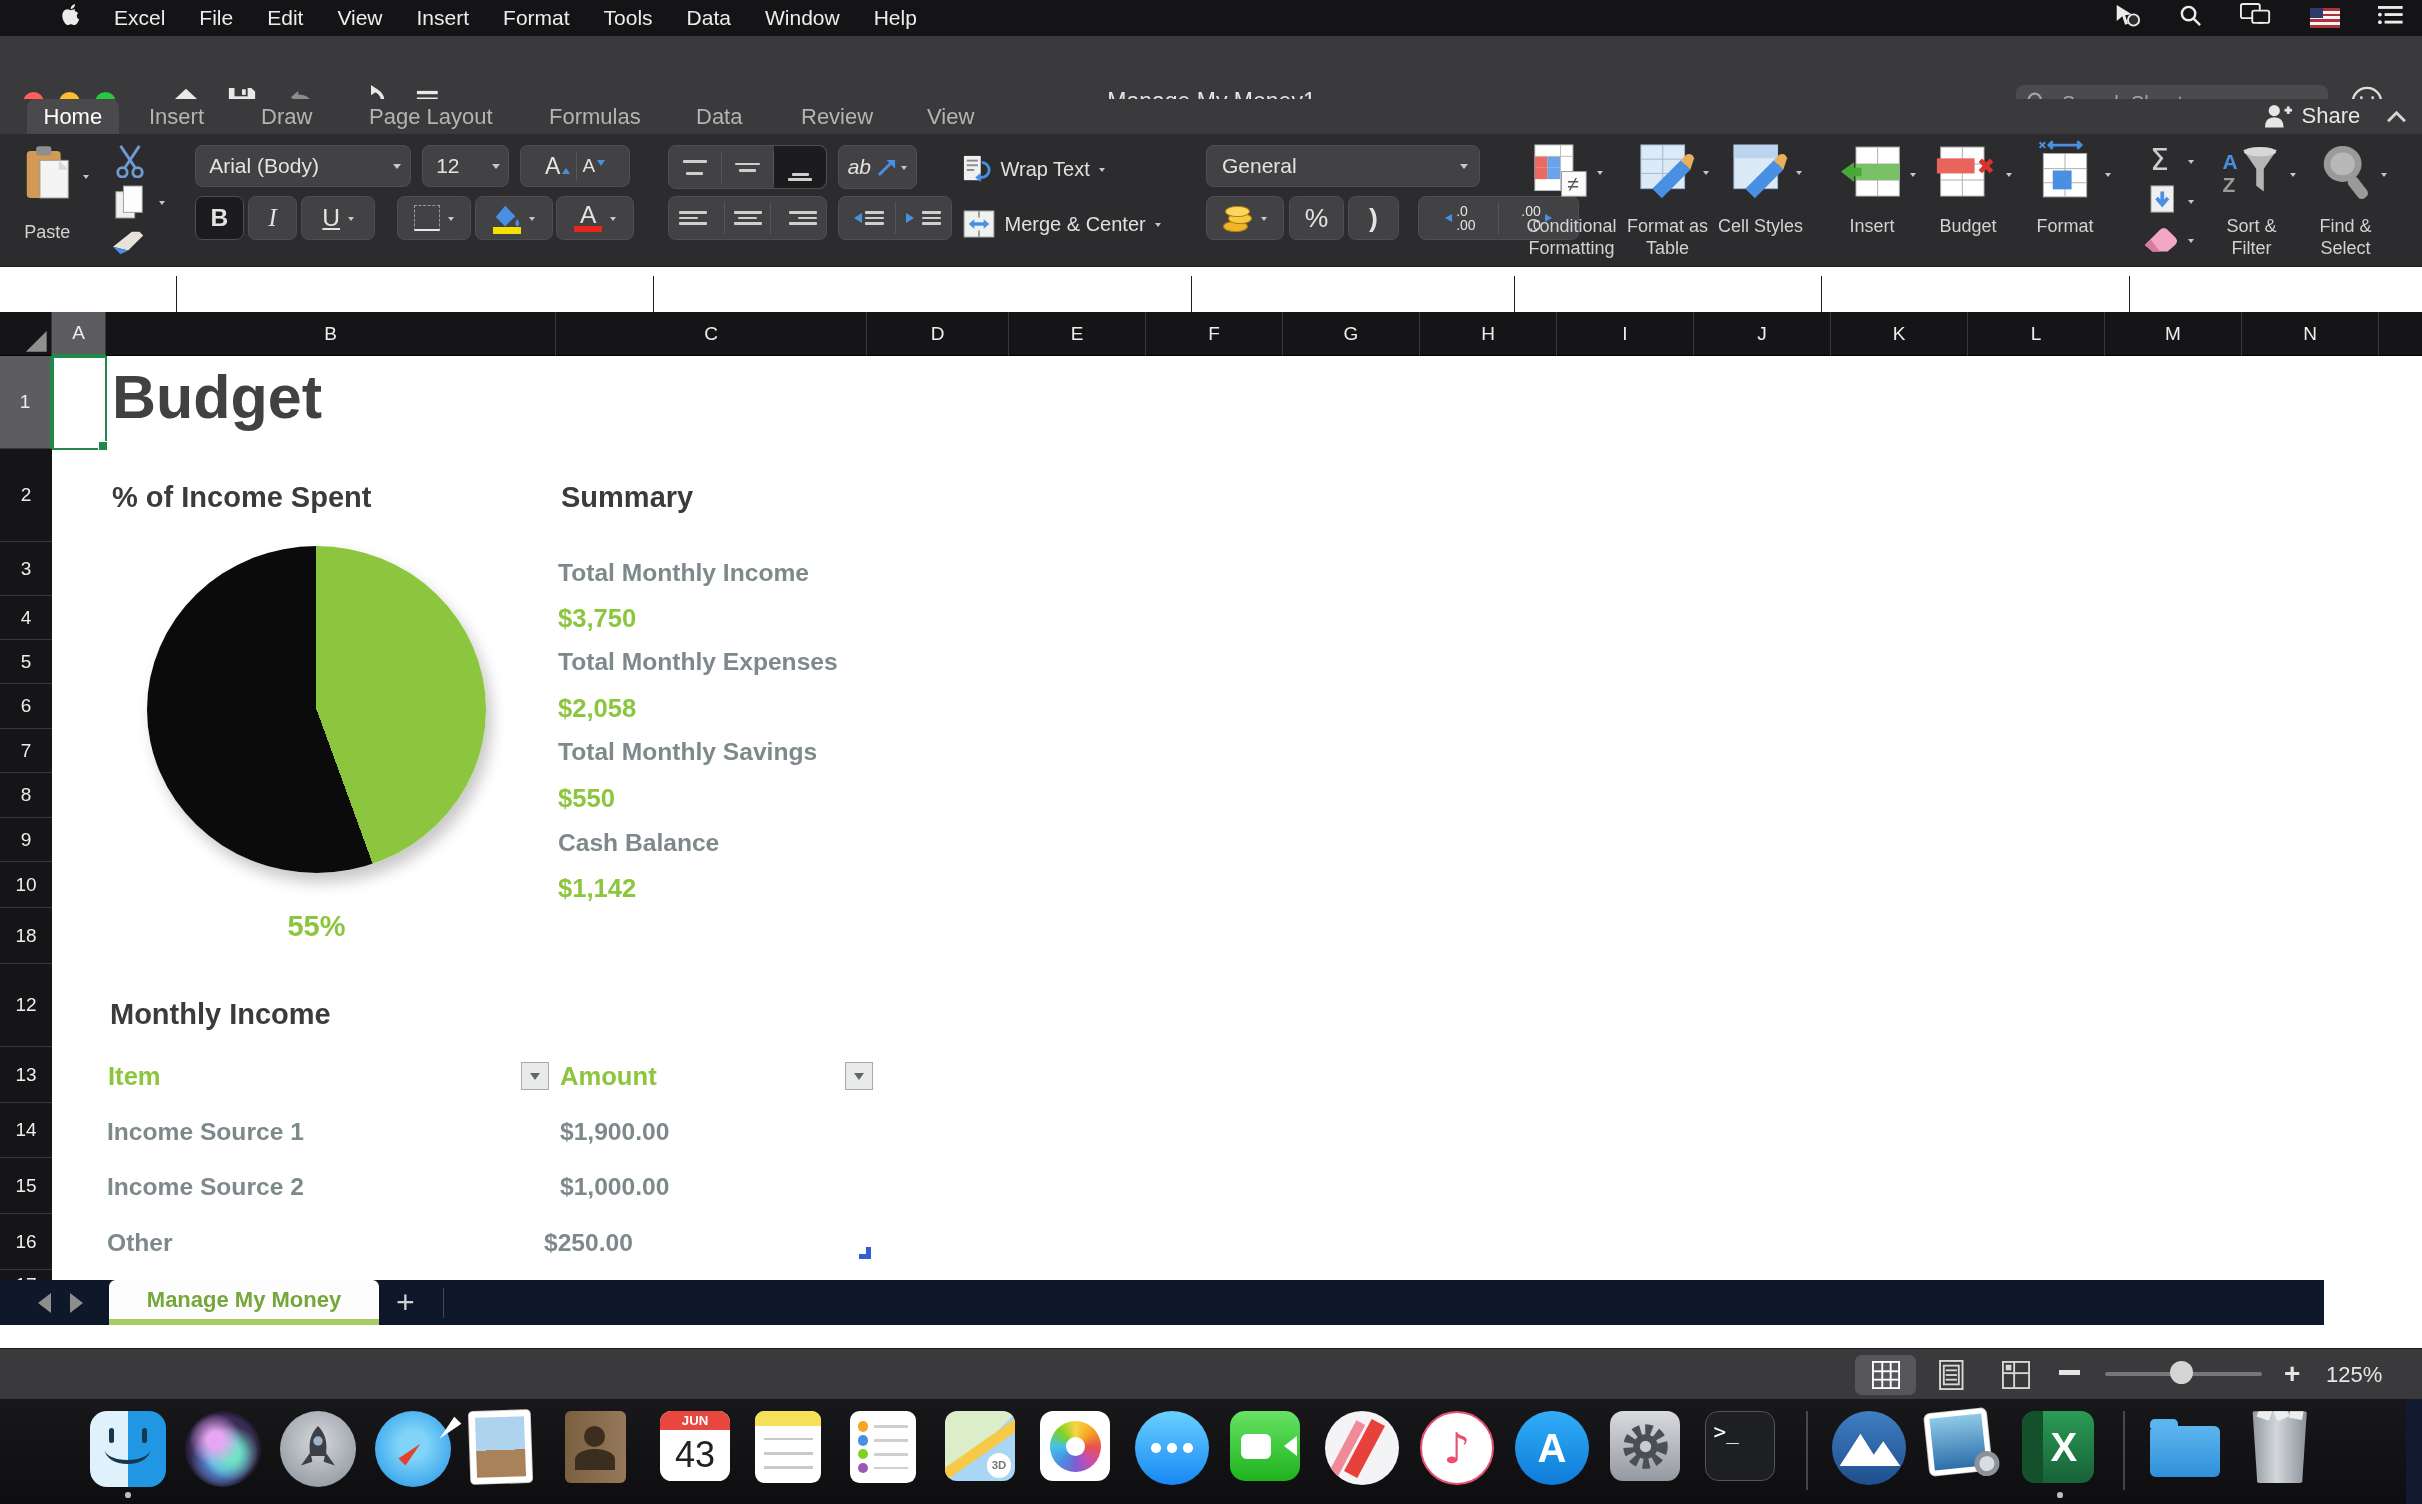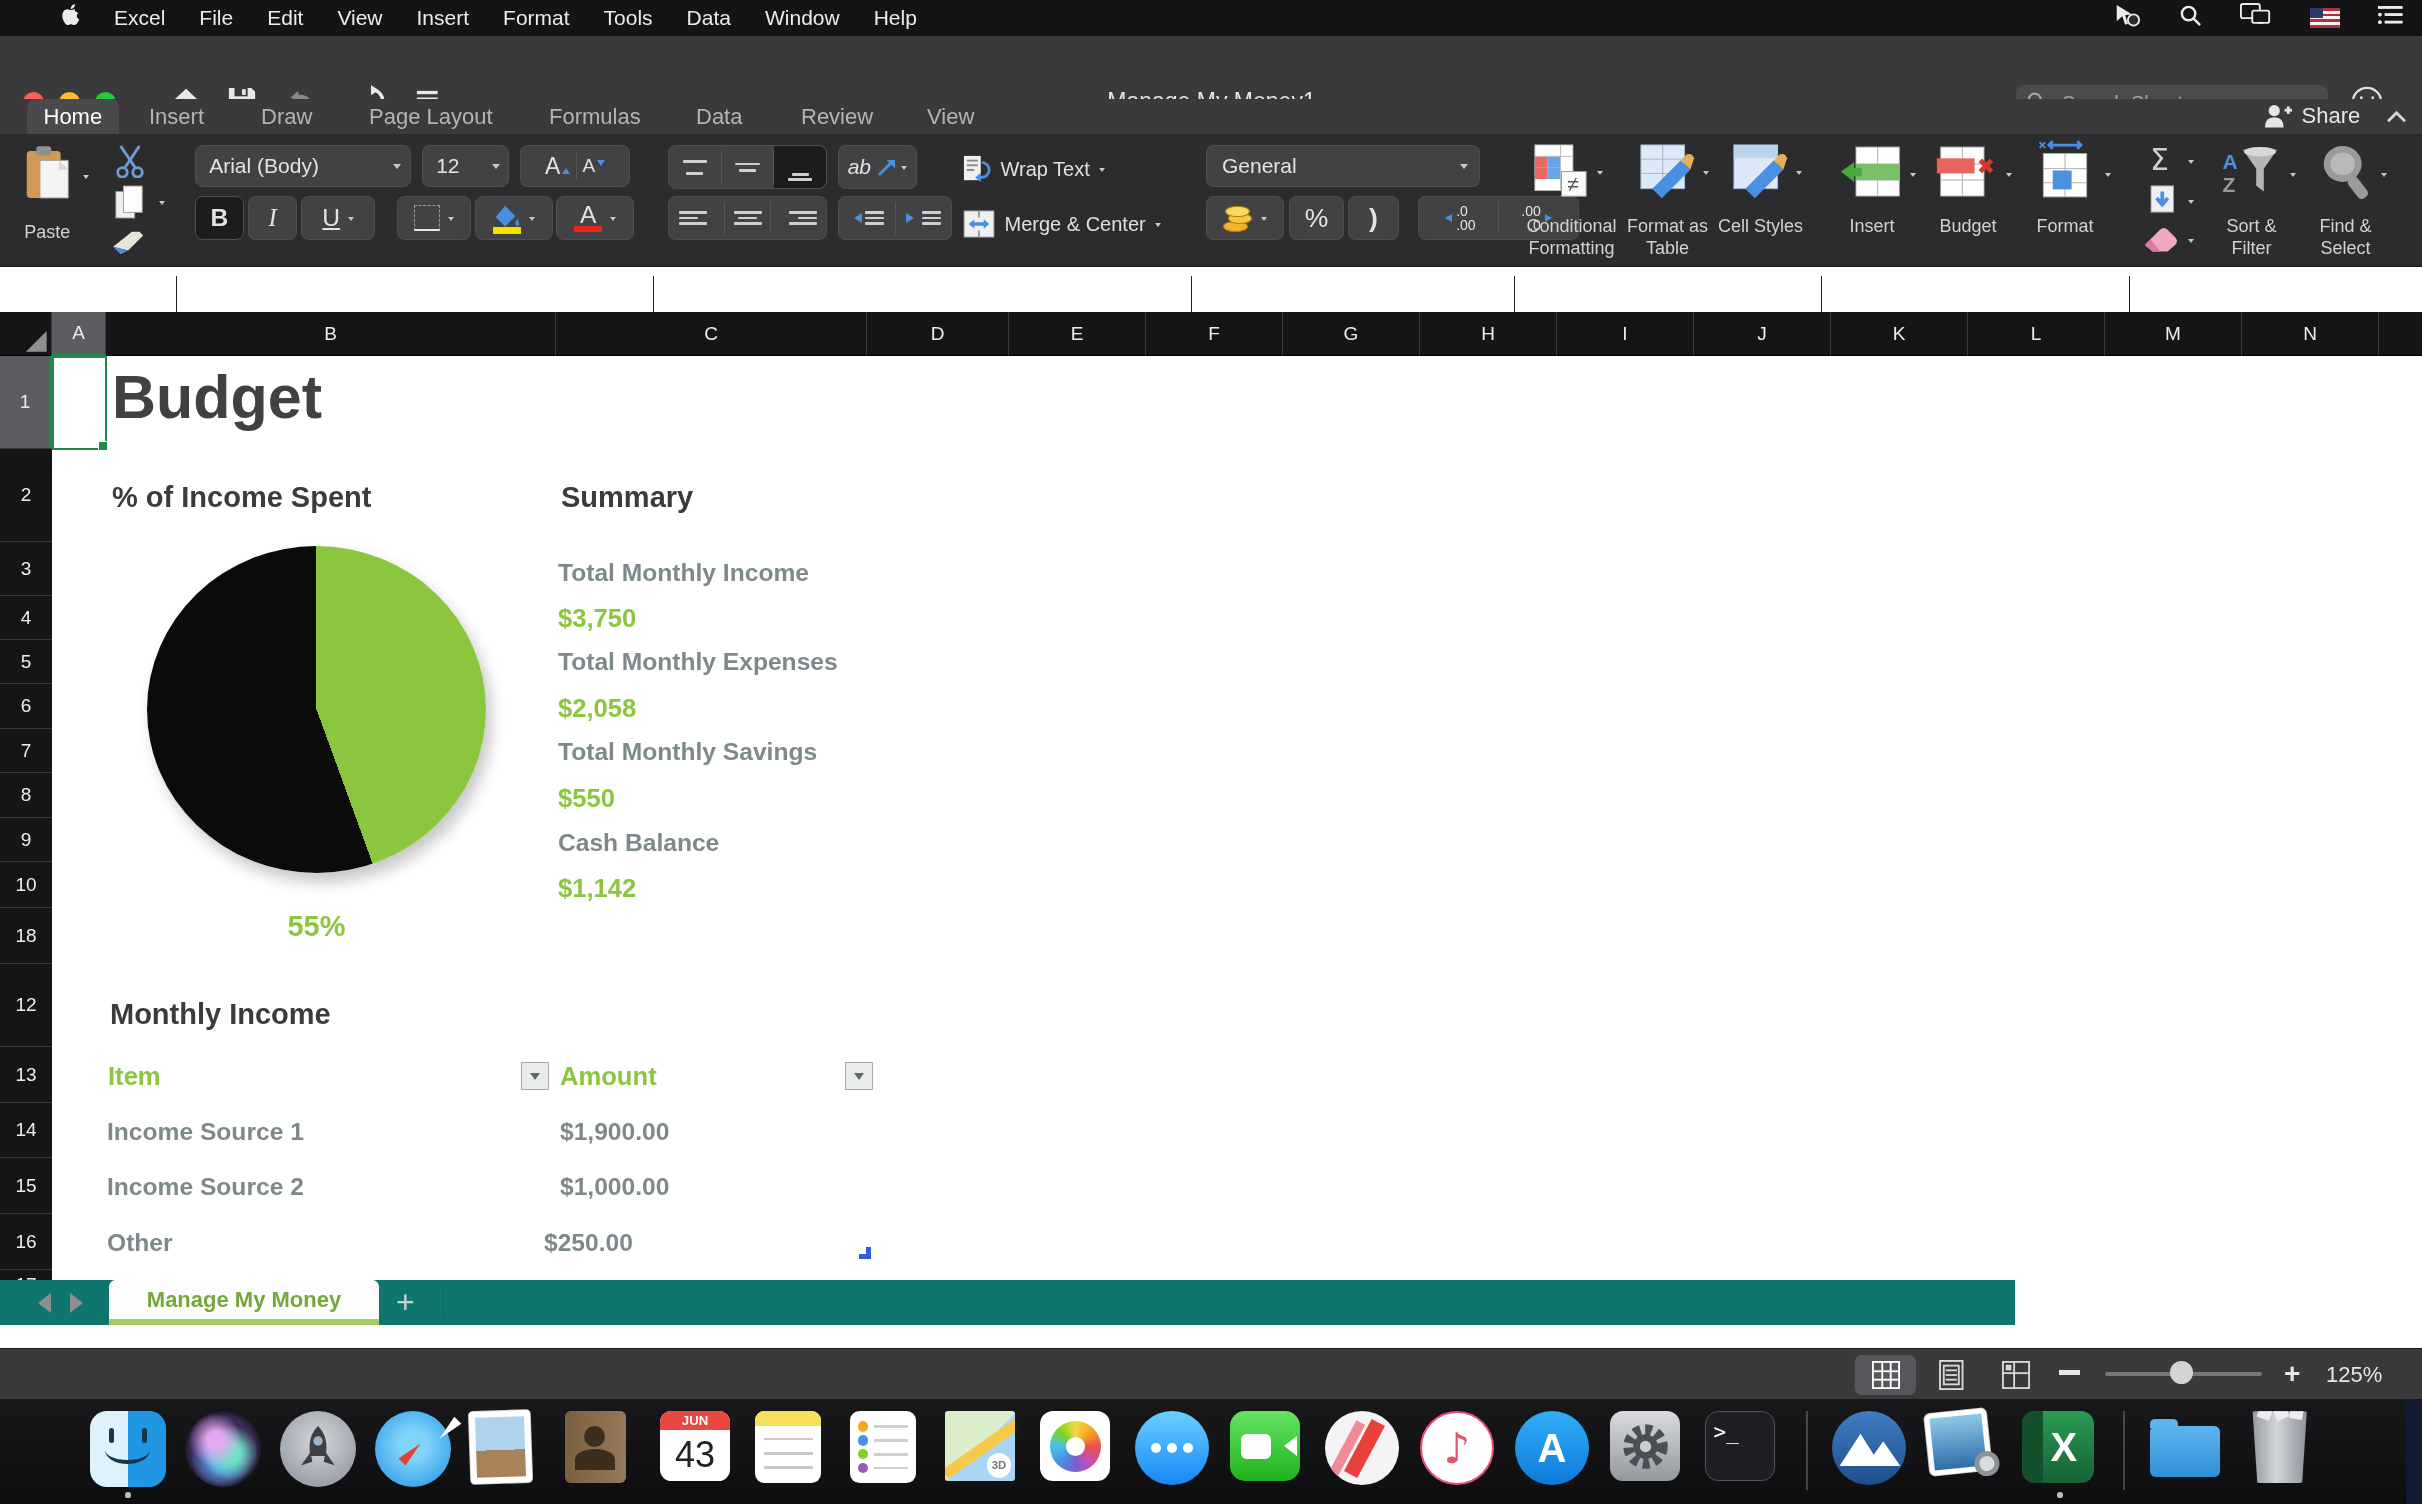--- a/index.html
+++ b/index.html
@@ -50,21 +50,21 @@
 #canvas{position:absolute;left:52px;top:356px;width:2371px;height:946px;background:#fff}
 
 
 .shead{position:absolute;font-weight:bold;color:#3a3c3c;font-size:29px;white-space:nowrap}
 .sgray{position:absolute;font-weight:bold;color:#7d898a;font-size:24.6px;white-space:nowrap}
 .sgreen{position:absolute;font-weight:bold;color:#8cc63f;font-size:25.6px;white-space:nowrap}
 .filterbtn{position:absolute;width:28px;height:28px;background:#e9ebeb;border:0.9px solid #a9a9a9;display:flex;align-items:center;justify-content:center}
 .filterbtn i{width:0;height:0;border:5.7px solid transparent;border-top:7.6px solid #5c6a6b;margin-top:5.7px}
 
 
-#tabbar{position:absolute;left:0;top:1280px;width:2015px;height:45px;background:#0f766e}
+#tabbar{position:absolute;left:0;top:1280px;width:2324px;height:45px;background:#0f172a}
 #statusbar{position:absolute;left:0;top:1348px;width:2423px;height:51px;background:#3a3a3c;border-top:0.9px solid #1a1a1a}
 .svbtn{position:absolute;top:5.7px;width:61px;height:40px;border-radius:6.6px;display:flex;align-items:center;justify-content:center}
 
 
 #dock{position:absolute;left:0;top:1399px;width:2423px;height:106px;background:linear-gradient(180deg,#18181b,#0e0e11);display:flex;align-items:flex-start;padding:12.3px 0 0 90px;gap:19px}
 .dk{position:relative;width:76px;height:76px;flex:0 0 auto}
 .dk.running:after{content:"";position:absolute;left:35px;bottom:-10.4px;width:5.7px;height:5.7px;border-radius:50%;background:#bdbdbd}
 .dksep{width:1.9px;height:79px;background:rgba(255,255,255,.22);margin:0 5.7px;flex:0 0 auto}
 
 .ic-finder{width:76px;height:76px;border-radius:17px;background:linear-gradient(90deg,#dff2fb 0 50%,#2196e3 50% 100%);position:relative;overflow:hidden}
@@ -85,21 +85,21 @@
 .ic-cal{width:70px;height:70px;background:#fff;border-radius:11.4px;overflow:hidden;text-align:center}
 .ic-cal .mo{background:#e8473f;color:#fff;font-size:13.2px;font-weight:bold;height:19px;line-height:19px}
 .ic-cal .day{color:#222;font-size:36px;line-height:49px}
 .ic-notes{width:66px;height:72px;background:#fff;border-radius:9.5px;overflow:hidden}
 .ic-notes .band{height:15px;background:#f6df59}
 .ic-notes .ln{height:2.8px;background:#c9c9c9;margin:11.4px 8.5px 0}
 .ic-rem{width:66px;height:72px;background:#fff;border-radius:9.5px;padding:8.5px 7.6px;display:flex;flex-direction:column;justify-content:space-around}
 .ic-rem .row{display:flex;align-items:center;gap:5.7px}
 .ic-rem .b{width:10.4px;height:10.4px;border-radius:50%}
 .ic-rem .l{height:2.8px;background:#cfcfcf;flex:1}
-.ic-maps{width:70px;height:70px;border-radius:3px;overflow:hidden;position:relative;background:linear-gradient(135deg,#dcedc9 0 52%,#a9d6f4 52% 100%)}
+.ic-maps{width:70px;height:70px;border-radius:12px;overflow:hidden;position:relative;background:linear-gradient(135deg,#dcedc9 0 52%,#a9d6f4 52% 100%)}
 .ic-maps .road{position:absolute;left:-9.5px;top:28px;width:104px;height:11.4px;background:#f7c948;transform:rotate(-35deg)}
 .ic-maps .badge{position:absolute;right:3.8px;bottom:3.8px;width:24.6px;height:24.6px;border-radius:50%;background:#fff;color:#777;font-size:11.4px;font-weight:bold;text-align:center;line-height:24.6px}
 .ic-photos{width:70px;height:70px;background:#fff;border-radius:13.2px;display:flex;align-items:center;justify-content:center}
 .ic-photos .wheel{width:51px;height:51px;border-radius:50%;background:conic-gradient(#f6d743,#f5a623,#e8534a,#c94db0,#7a5fd0,#4a90e2,#45c1e8,#7ed321,#f6d743);position:relative}
 .ic-photos .wheel:after{content:"";position:absolute;left:16px;top:16px;width:19px;height:19px;border-radius:50%;background:#fff}
 .ic-msg{width:74px;height:74px;border-radius:50%;background:linear-gradient(180deg,#6ad0ff,#1787f4);position:relative}
 .ic-msg .d{position:absolute;top:32px;width:9.5px;height:9.5px;border-radius:50%;background:#fff}
 .ic-ft{width:70px;height:70px;border-radius:15px;background:linear-gradient(180deg,#67e264,#1db31d);position:relative}
 .ic-ft .cam{position:absolute;left:11.4px;top:23px;width:30px;height:24.6px;background:#fff;border-radius:5.7px}
 .ic-ft .tri{position:absolute;left:44px;top:24.6px;width:0;height:0;border:10.4px solid transparent;border-right:13.2px solid #fff}

